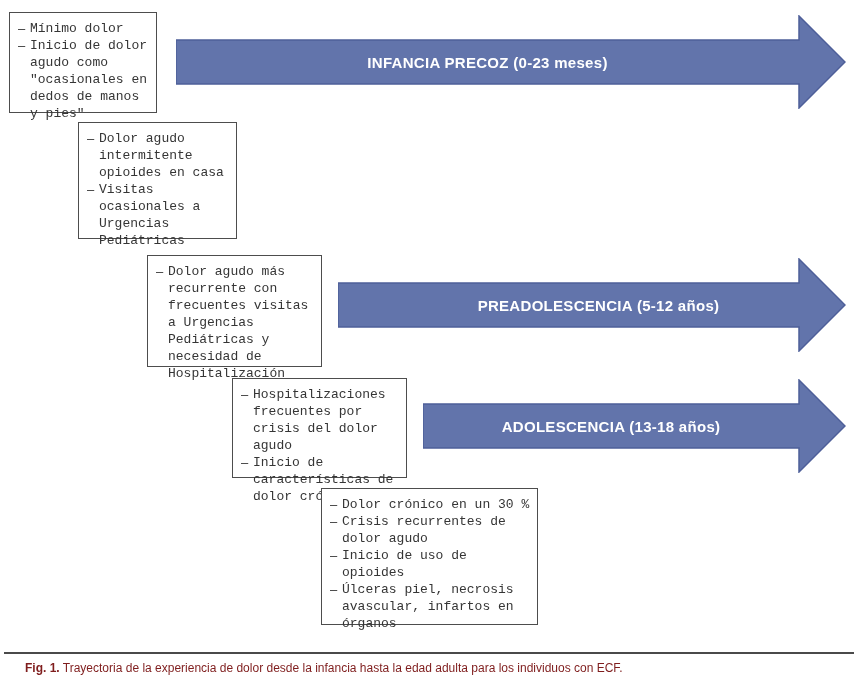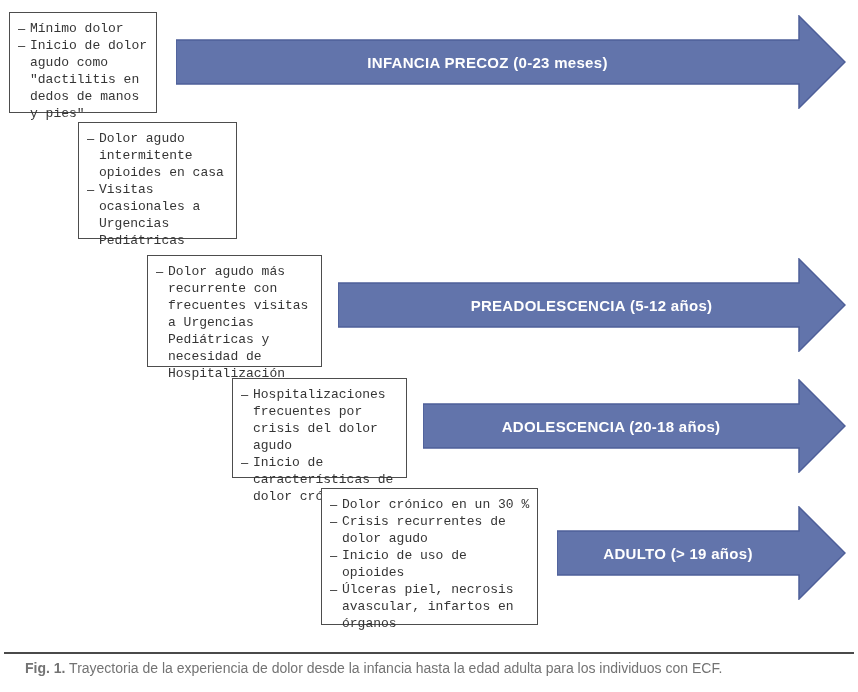--- a/index.html
+++ b/index.html
@@ -38,40 +38,40 @@
   }
   .caption-rule {
     position: absolute;
     left: 4px; right: 4px; top: 652px;
     height: 2px;
     background: #4a4a4a;
   }
   .caption {
     position: absolute;
     left: 7px; top: 660px; right: 7px;
-    font-size: 14px;
+    font-size: 12px;
     line-height: 17px;
-    color: #737373;
+    color: #7f1d1d;
     padding-left: 18px;
   }
   .caption .cap-label { font-weight: bold; }
 </style>
 </head>
 <body>
 
 <div class="figure">
 
   <div class="note-box" style="left:9px; top:12px; width:148px; height:101px;">
     <div class="bullet">
       <span class="dash">–</span>
       <span class="btext">Mínimo dolor</span>
     </div>
     <div class="bullet">
       <span class="dash">–</span>
-      <span class="btext">Inicio de dolor agudo como "dactilitis en dedos de manos y pies"</span>
+      <span class="btext">Inicio de dolor agudo como "ocasionales en dedos de manos y pies"</span>
     </div>
   </div>
   <div class="arrow" style="left:176px; top:15px; width:670px; height:94px;">
     <svg width="670" height="94" viewBox="0 0 670 94">
       <polygon points="0,25 623,25 623,1 669,47 623,93 623,69 0,69" stroke-width="1.5" fill="#6274AB" stroke="#4E5F99"></polygon>
     </svg>
     <div class="arrow-label" style="left:0; width:623px;">INFANCIA PRECOZ (0-23 meses)</div>
   </div>
 
   <div class="note-box" style="left:78px; top:122px; width:159px; height:117px;">
@@ -88,64 +88,58 @@
   <div class="note-box" style="left:147px; top:255px; width:175px; height:112px;">
     <div class="bullet">
       <span class="dash">–</span>
       <span class="btext">Dolor agudo más recurrente con frecuentes visitas a Urgencias Pediátricas y necesidad de Hospitalización</span>
     </div>
   </div>
   <div class="arrow" style="left:338px; top:258px; width:508px; height:94px;">
     <svg width="508" height="94" viewBox="0 0 508 94">
       <polygon points="0,25 461,25 461,1 507,47 461,93 461,69 0,69" stroke-width="1.5" fill="#6274AB" stroke="#4E5F99"></polygon>
     </svg>
-    <div class="arrow-label" style="left:1px; width:461px;padding-left:22px;">PREADOLESCENCIA (5-12 años)</div>
+    <div class="arrow-label" style="left:8px; width:461px;padding-left:22px;">PREADOLESCENCIA (5-12 años)</div>
   </div>
 
   <div class="note-box" style="left:232px; top:378px; width:175px; height:100px;">
     <div class="bullet">
       <span class="dash">–</span>
       <span class="btext">Hospitalizaciones frecuentes por crisis del dolor agudo</span>
     </div>
     <div class="bullet">
       <span class="dash">–</span>
       <span class="btext">Inicio de características de dolor crónico</span>
     </div>
   </div>
   <div class="arrow" style="left:423px; top:379px; width:423px; height:94px;">
     <svg width="423" height="94" viewBox="0 0 423 94">
       <polygon points="0,25 376,25 376,1 422,47 376,93 376,69 0,69" stroke-width="1.5" fill="#6274AB" stroke="#4E5F99"></polygon>
     </svg>
-    <div class="arrow-label" style="left:0; width:376px;">ADOLESCENCIA (20-18 años)</div>
+    <div class="arrow-label" style="left:0; width:376px;">ADOLESCENCIA (13-18 años)</div>
   </div>
 
   <div class="note-box" style="left:321px; top:488px; width:217px; height:137px;">
     <div class="bullet">
       <span class="dash">–</span>
       <span class="btext">Dolor crónico en un 30 %</span>
     </div>
     <div class="bullet">
       <span class="dash">–</span>
       <span class="btext">Crisis recurrentes de dolor agudo</span>
     </div>
     <div class="bullet">
       <span class="dash">–</span>
       <span class="btext">Inicio de uso de opioides</span>
     </div>
     <div class="bullet">
       <span class="dash">–</span>
       <span class="btext">Úlceras piel, necrosis avascular, infartos en órganos</span>
     </div>
   </div>
-  <div class="arrow" style="left:557px; top:506px; width:289px; height:94px;">
-    <svg width="289" height="94" viewBox="0 0 289 94">
-      <polygon points="0,25 242,25 242,1 288,47 242,93 242,69 0,69" stroke-width="1.5" fill="#6274AB" stroke="#4E5F99"></polygon>
-    </svg>
-    <div class="arrow-label" style="left:0; width:242px;">ADULTO (&gt; 19 años)</div>
-  </div>
 
   <div class="caption-rule"></div>
   <div class="caption">
     <span class="cap-label">Fig. 1.</span>
     <span>Trayectoria de la experiencia de dolor desde la infancia hasta la edad adulta para los individuos con ECF.</span>
   </div>
 
 </div>
 
 </body></html>

